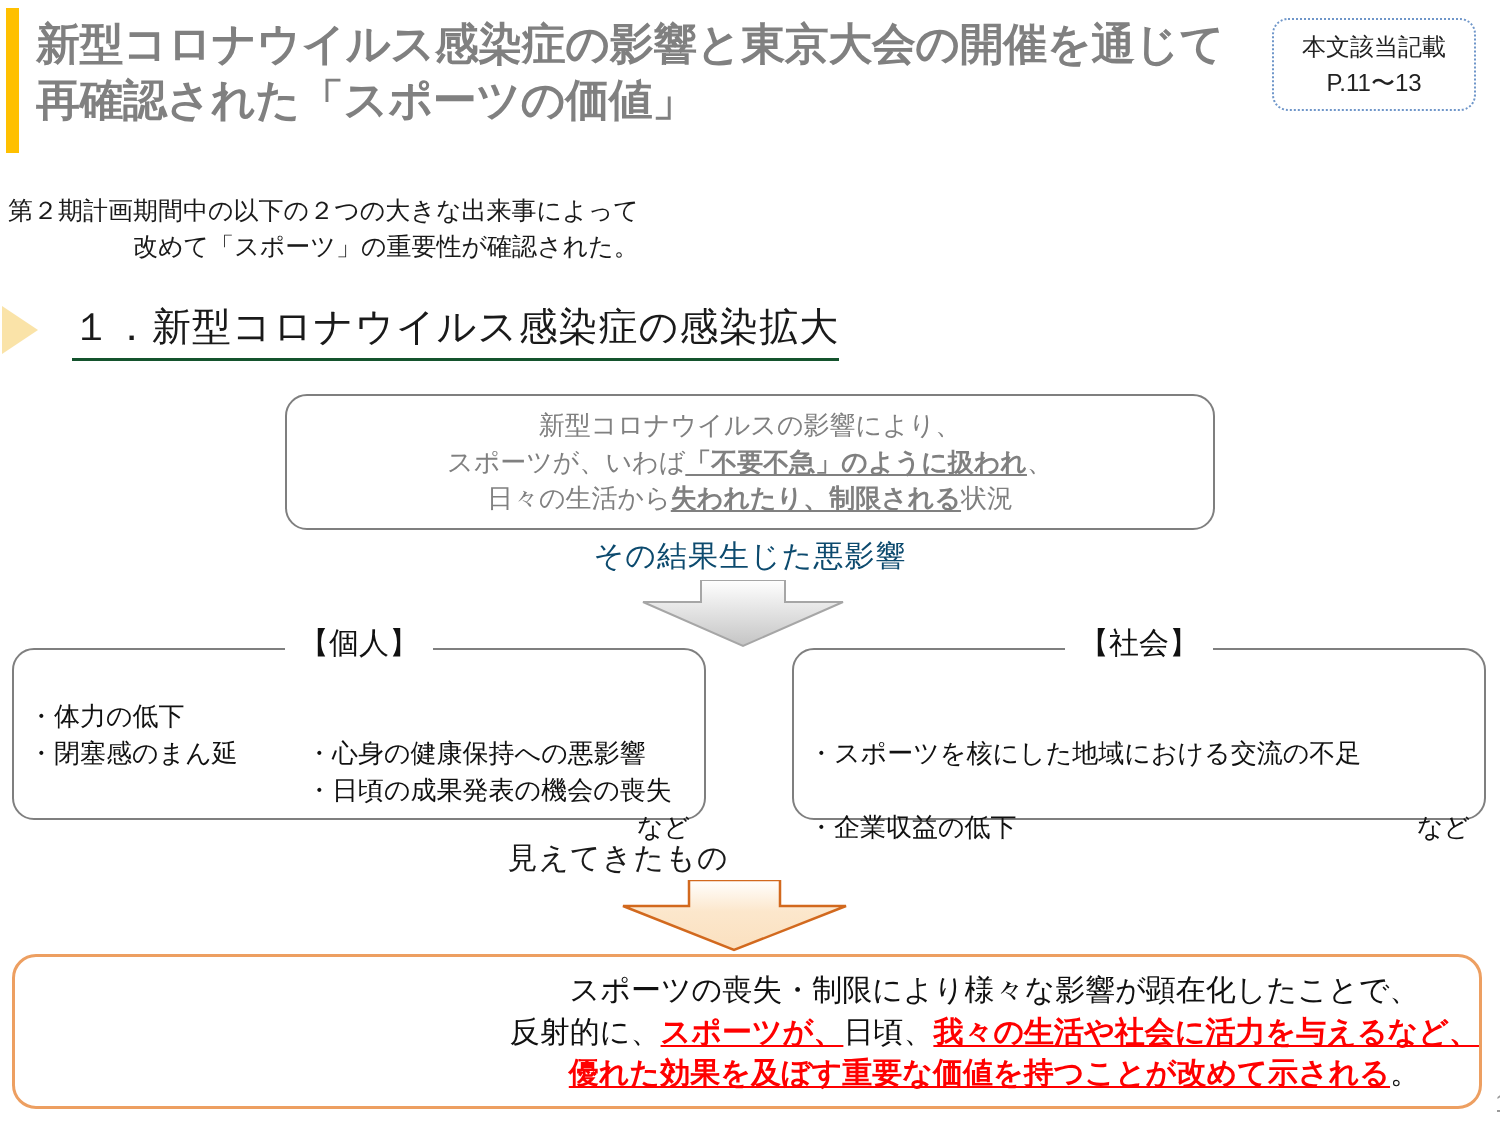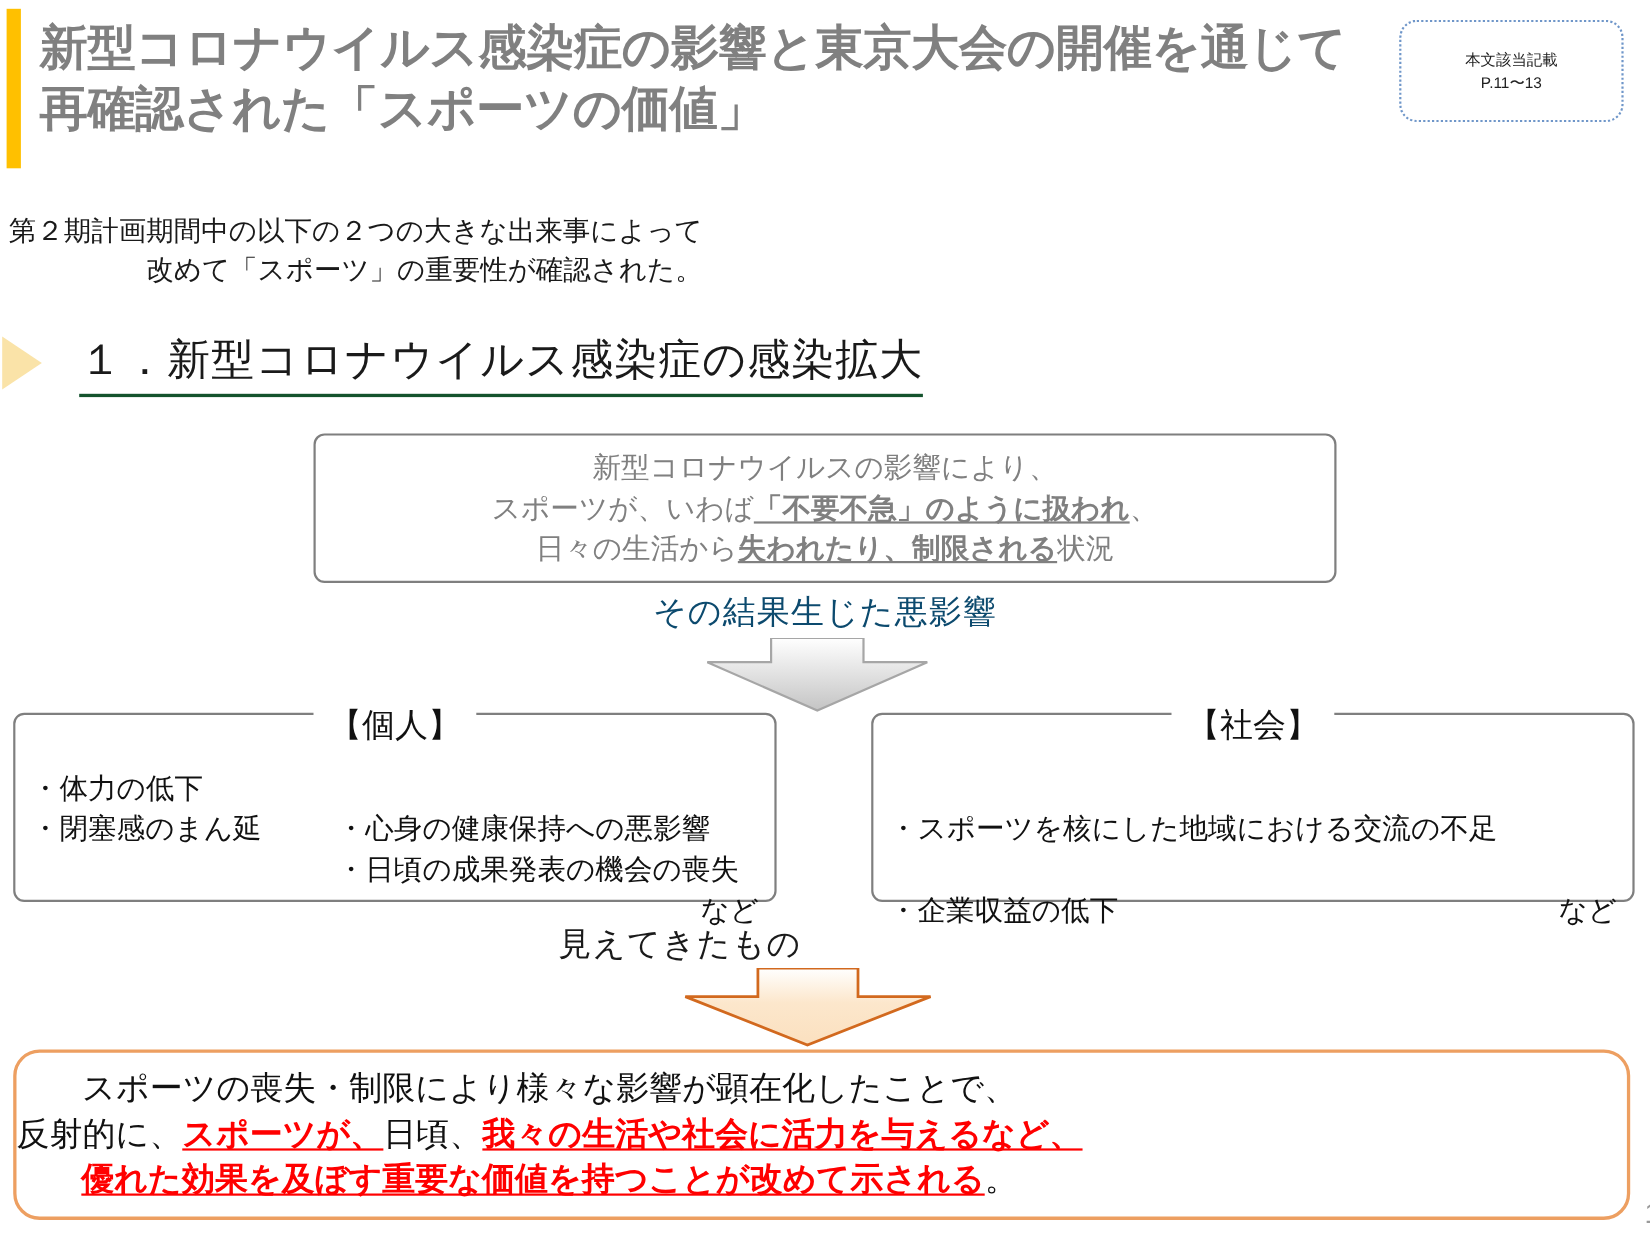--- a/index.html
+++ b/index.html
@@ -43,21 +43,21 @@
     top: 18px;
     width: 200px;
     height: 89px;
     border: 2px dotted #6f96c9;
     border-radius: 16px;
     display: flex;
     flex-direction: column;
     align-items: center;
     justify-content: center;
     color: #222;
-    font-size: 14px;
+    font-size: 24px;
     line-height: 1.5;
   }
 
   
   #lead {
     position: absolute;
     left: 8px;
     top: 192px;
     font-size: 25px;
     line-height: 1.45;
@@ -94,21 +94,21 @@
     padding-bottom: 4px;
     white-space: nowrap;
     letter-spacing: 1px;
   }
 
   
   .rbox {
     position: absolute;
     box-sizing: border-box;
     border: 2px solid #7f7f7f;
-    border-radius: 10px;
+    border-radius: 22px;
     background: #ffffff;
   }
   #impact-box {
     left: 285px;
     top: 394px;
     width: 930px;
     height: 136px;
     display: flex;
     align-items: center;
     justify-content: center;
@@ -184,21 +184,20 @@
   }
   .box-cap span {
     display: inline-block;
     background: #ffffff;
     padding: 0 14px;
     font-size: 30px;
     color: #111;
     line-height: 1.0;
     position: relative;
     top: 6px;
-    margin-top: 17px;
   }
   .box-body {
     position: absolute;
     left: 14px;
     right: 14px;
     top: 48px;
     font-size: 26px;
     line-height: 1.42;
     color: #111;
   }
@@ -221,21 +220,21 @@
     left: 12px;
     top: 954px;
     width: 1470px;
     height: 155px;
     box-sizing: border-box;
     border: 3px solid #ED9F61;
     border-radius: 24px;
     background: #ffffff;
     display: flex;
     align-items: center;
-    justify-content: flex-start;
+    justify-content: flex-end;
   }
   #conclusion-text {
     text-align: center;
     font-size: 30px;
     line-height: 1.38;
     color: #111;
   }
   #conclusion-text .red {
     color: #FF0000;
     font-weight: bold;

